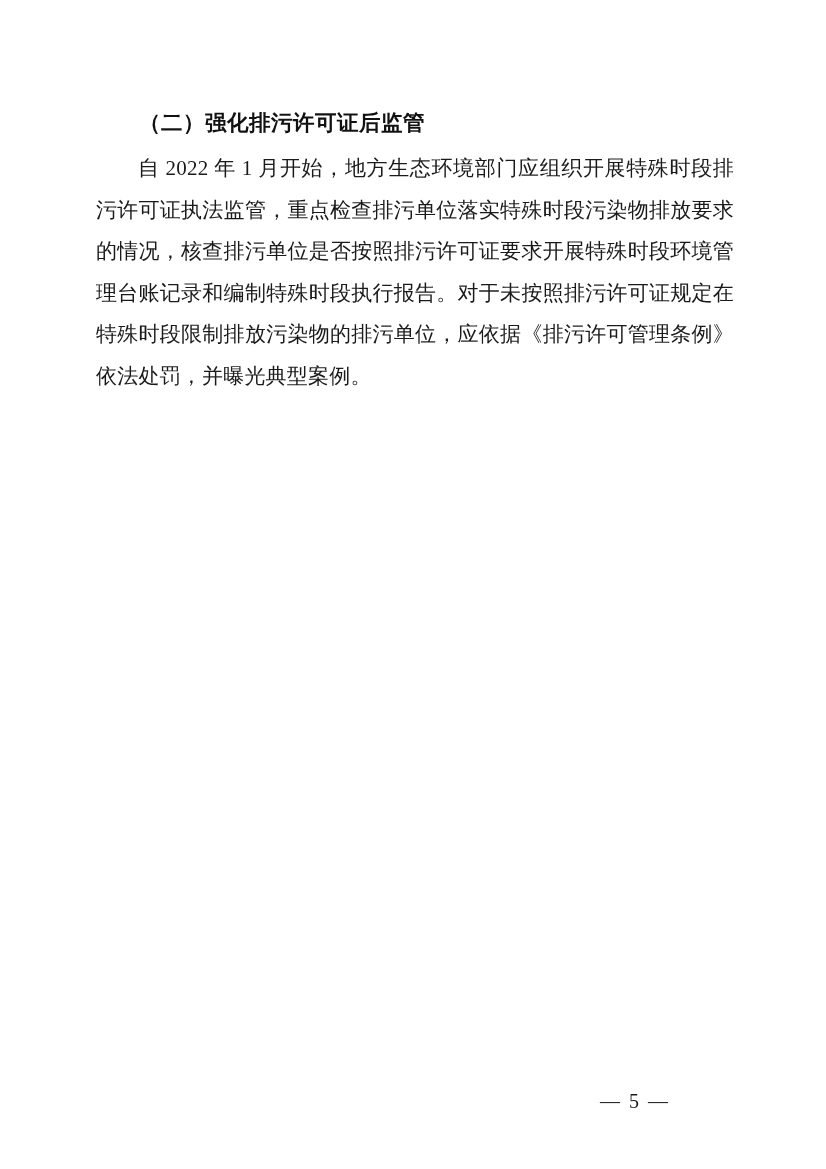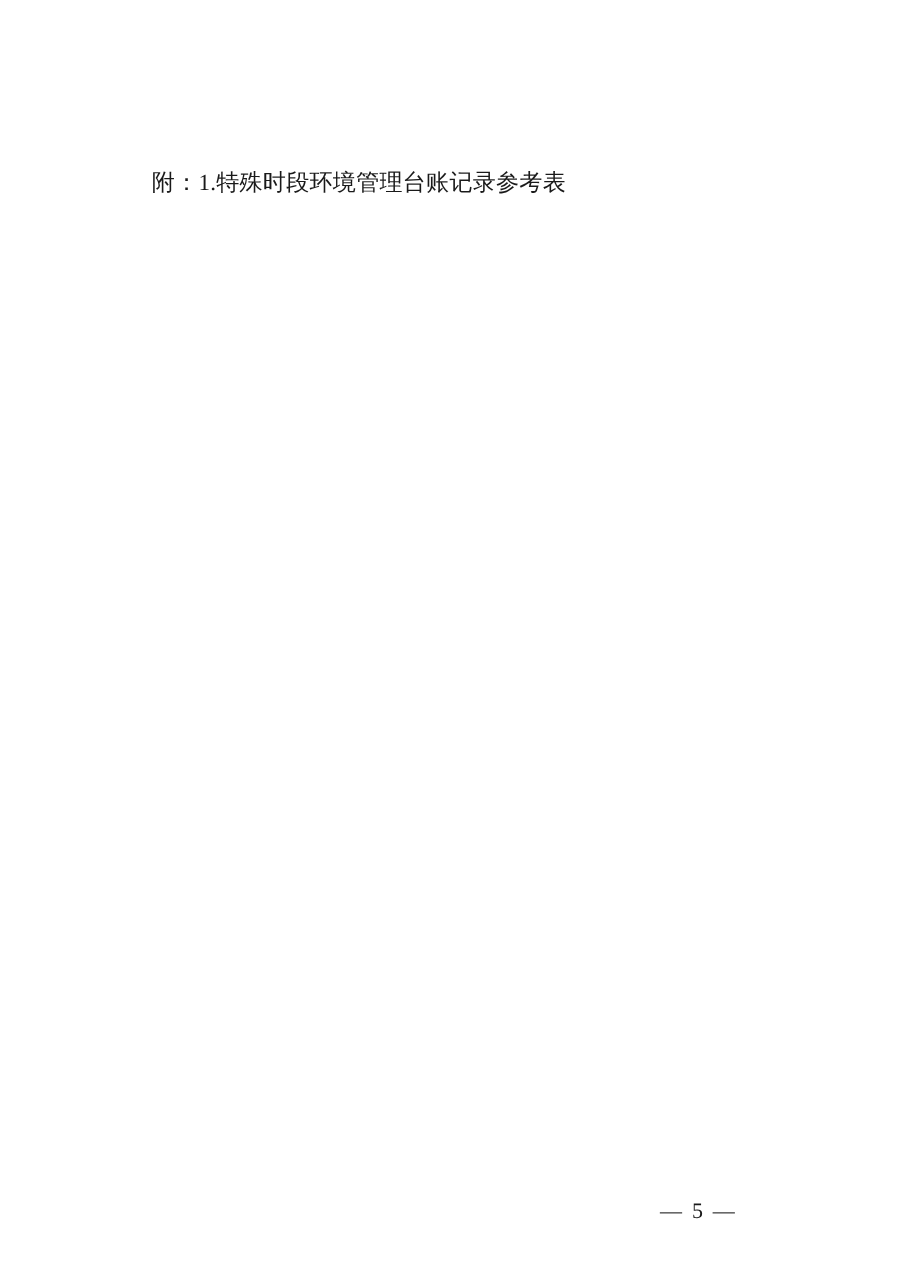--- a/index.html
+++ b/index.html
@@ -82,24 +82,25 @@
     display: inline-block;
     padding-left: 480px;
   }
 </style>
 </head>
 <body>
 
 <div class="page">
   <div class="content">
 
+    <h2 class="heading">（二）强化排污许可证后监管</h2>
 
+    <p class="body-para">自 2022 年 1 月开始，地方生态环境部门应组织开展特殊时段排污许可证执法监管，重点检查排污单位落实特殊时段污染物排放要求的情况，核查排污单位是否按照排污许可证要求开展特殊时段环境管理台账记录和编制特殊时段执行报告。对于未按照排污许可证规定在特殊时段限制排放污染物的排污单位，应依据《排污许可管理条例》依法处罚，并曝光典型案例。</p>
 
     <div class="attach-block">
-      <p class="attach-line first"><span>附：</span><span>1.特殊时段环境管理台账记录参考表</span></p>
     </div>
 
   </div>
 
   <div class="footer">
     <span class="page-number">— 5 —</span>
   </div>
 </div>
 
 </body></html>

